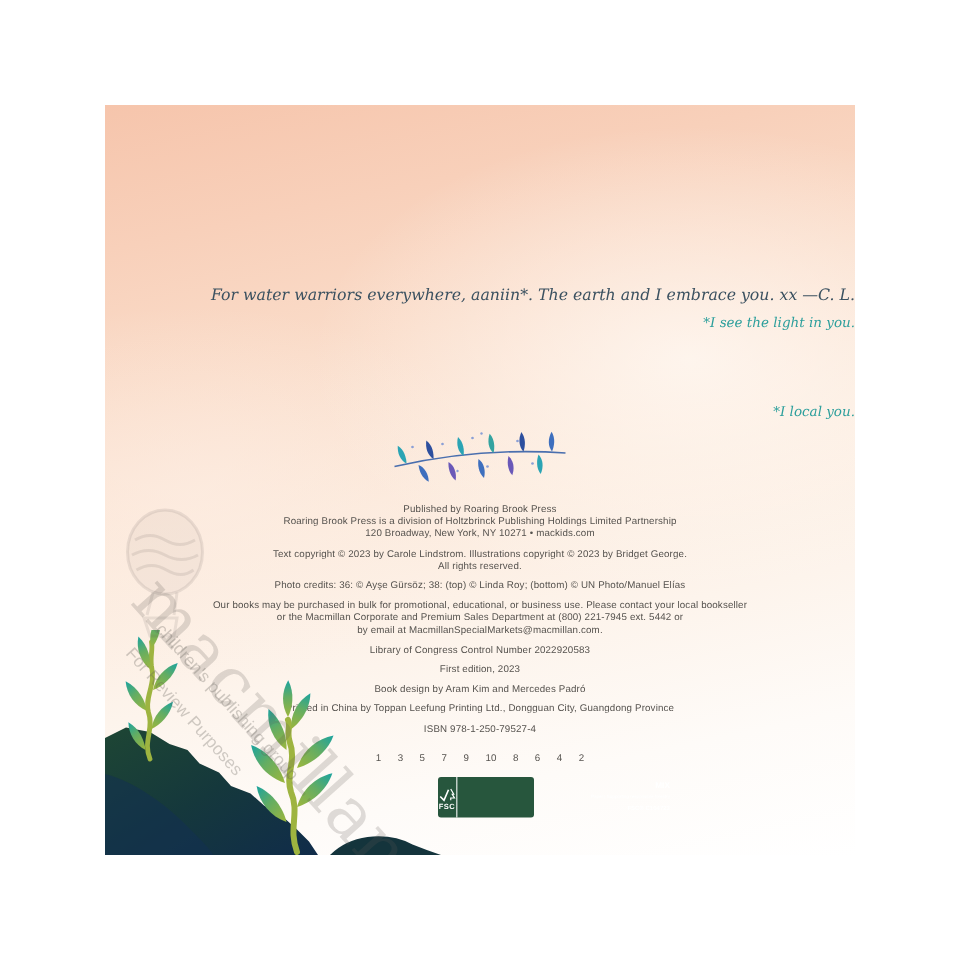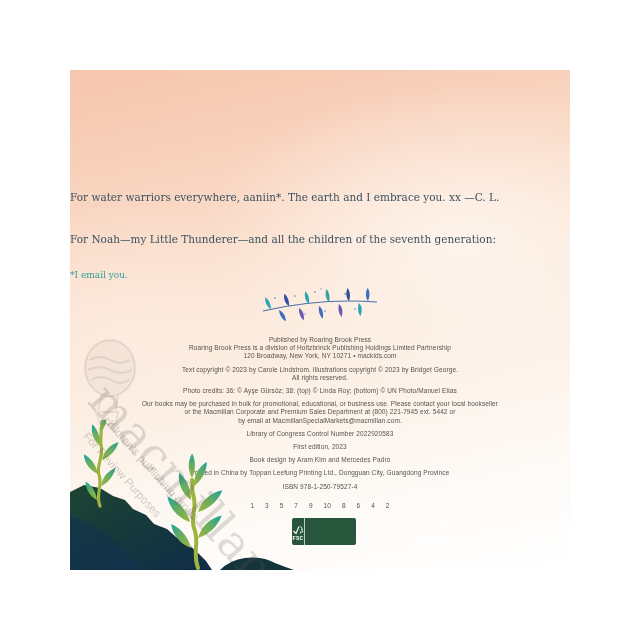--- a/index.html
+++ b/index.html
@@ -3,22 +3,22 @@
 <meta charset="utf-8">
 <style>
   html,body{margin:0;padding:0;}
   body{width:640px;height:640px;background:#ffffff;position:relative;overflow:hidden;
        font-family:"Liberation Sans",sans-serif;}
   .page{position:absolute;left:70px;top:70px;width:500px;height:500px;overflow:hidden;
     background:
       radial-gradient(ellipse 420px 260px at 78% 34%, rgba(255,250,245,.75) 0%, rgba(255,250,245,0) 60%),
       radial-gradient(ellipse 300px 180px at 12% 52%, rgba(253,238,228,.6) 0%, rgba(253,238,228,0) 70%),
       linear-gradient(168deg,#f6c5ac 0%,#f8d0ba 16%,#fadcc9 32%,#fceadc 50%,#fdf4ec 68%,#fefbf8 84%,#ffffff 100%);}
-  .ded{position:absolute;left:0;width:100%;text-align:left;
-       font-family:"DejaVu Serif",serif;}
+  .ded{position:absolute;left:0;width:100%;text-align:right;
+       font-family:"DejaVu Serif",serif;font-style:italic;}
   .ded-main{color:#3b5160;font-size:10.5px;}
   .ded-note{color:#2d9f9c;font-size:9px;}
   #ded1{top:121px;} #dednote1{top:141px;} #ded2{top:163px;} #ded3{top:179px;} #dednote2{top:200px;}
   .branch{position:absolute;top:214px;left:50%;transform:translateX(-50%);}
   .colophon{position:absolute;top:266px;left:0;width:100%;text-align:center;
        color:#55524e;font-size:6.5px;line-height:8.2px;letter-spacing:.1px;}
   .colo-block{margin-bottom:5px;}
   .print-run{margin-top:4px;word-spacing:9px;color:#55524e;}
   
   .fsc{position:absolute;left:222px;top:448px;width:64px;height:27px;background:#27563d;
@@ -43,22 +43,22 @@
   #wmsmall2{left:20px;top:360px;}
   .wm-logo{position:absolute;left:12px;top:268px;z-index:6;}
   .illus{position:absolute;left:0;top:350px;z-index:3;}
 </style>
 </head>
 <body>
 
 <div class="page">
 
   <div id="ded1" class="ded ded-main">For water warriors everywhere, aaniin*. The earth and I embrace you. xx —C. L.</div>
-  <div id="ded2" class="ded ded-main">For Noah—my Little Thunderer—and all the children of the seventh generation:</div>
-  <div id="dednote2" class="ded ded-note">*I email you.</div>
+  <div id="dednote1" class="ded ded-note">*I see the light in you.</div>
+  <div id="dednote2" class="ded ded-note">*I local you.</div>
 
   <svg class="branch" width="130" height="40" viewBox="0 0 130 40">
     <defs>
       <path id="blade" d="M0,0 C-2.2,-4 -1.2,-9 2,-13 C4,-8 2,-3 0,0 Z"></path>
     </defs>
     <path d="M8,27 Q65,14 122,18" stroke="#4a6fae" stroke-width="1.1" fill="none"></path>
     <use href="#blade" transform="translate(16,25) rotate(-35)" fill="#2ba4b4"></use>
     <use href="#blade" transform="translate(24,26) rotate(140)" fill="#3e6fbe"></use>
     <use href="#blade" transform="translate(34,22) rotate(-30)" fill="#2d4f9e"></use>
     <use href="#blade" transform="translate(44,24) rotate(150)" fill="#6a58b8"></use>

